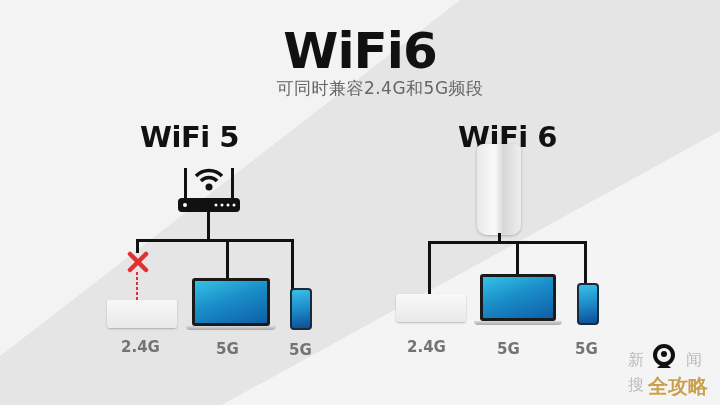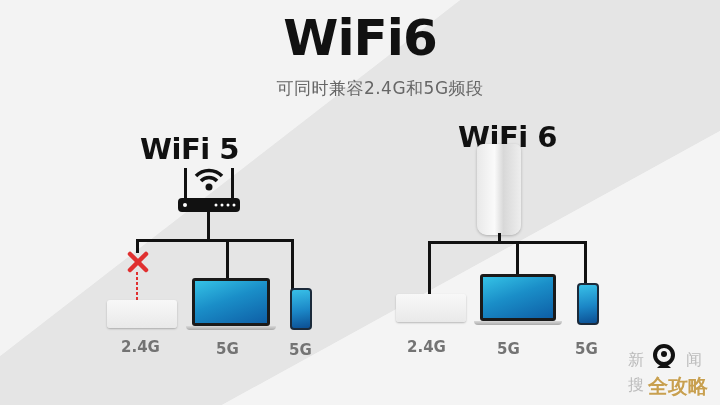--- a/index.html
+++ b/index.html
@@ -4,21 +4,21 @@
   <style>
     html, body { margin: 0; padding: 0; }
     body {
       width: 720px; height: 405px; overflow: hidden; position: relative;
       font-family: "Liberation Sans", "DejaVu Sans", sans-serif;
       background: #f3f3f3;
     }
     .bg { position: absolute; inset: 0; }
     .abs { position: absolute; }
     .title {
-      position: absolute; left: 0; width: 720px; top: 9px; text-align: center;
+      position: absolute; left: 0; width: 720px; top: 22px; text-align: center;
       font-weight: 900; font-size: 50px; letter-spacing: -1px; color: #111;
       font-family: "DejaVu Sans", sans-serif;
     }
     .subtitle {
       position: absolute; left: 0; width: 720px; top: 77px; text-align: center;
       font-size: 17px; color: #666; letter-spacing: 0.5px;
       font-family: "DejaVu Sans", sans-serif;
       padding-left: 20px;
     }
     .section-title {
@@ -71,21 +71,21 @@
 <svg class="bg" width="720" height="405" viewBox="0 0 720 405">
   <polygon points="460,0 720,0 720,131 222,405 0,405 0,356" fill="#e5e5e5"></polygon>
   <polygon points="460,0 0,356 0,0" fill="#f3f3f3"></polygon>
   <polygon points="720,131 720,405 222,405" fill="#f4f4f4"></polygon>
 </svg>
 
 <div class="title">WiFi6</div>
 <div class="subtitle">可同时兼容2.4G和5G频段</div>
 
 <div>
-  <div class="section-title" style="left:140px; top:120px;margin-top:12px;">WiFi 5</div>
+  <div class="section-title" style="left:140px; top:120px;">WiFi 5</div>
 
   <svg class="abs" style="left:176px; top:162px;" width="66" height="54" viewBox="0 0 66 54">
     <rect x="8" y="6" width="3" height="32" fill="#111"></rect>
     <rect x="55" y="6" width="3" height="32" fill="#111"></rect>
     <path d="M20 14 A18 18 0 0 1 46 14" stroke="#111" stroke-width="3.5" fill="none"></path>
     <path d="M25 19 A11 11 0 0 1 41 19" stroke="#111" stroke-width="3.5" fill="none"></path>
     <circle cx="33" cy="25" r="3.5" fill="#111"></circle>
     <rect x="2" y="36" width="62" height="14" rx="4" fill="#111"></rect>
     <circle cx="9" cy="43" r="2" fill="#fff"></circle>
     <circle cx="40" cy="43" r="1.5" fill="#fff"></circle>

